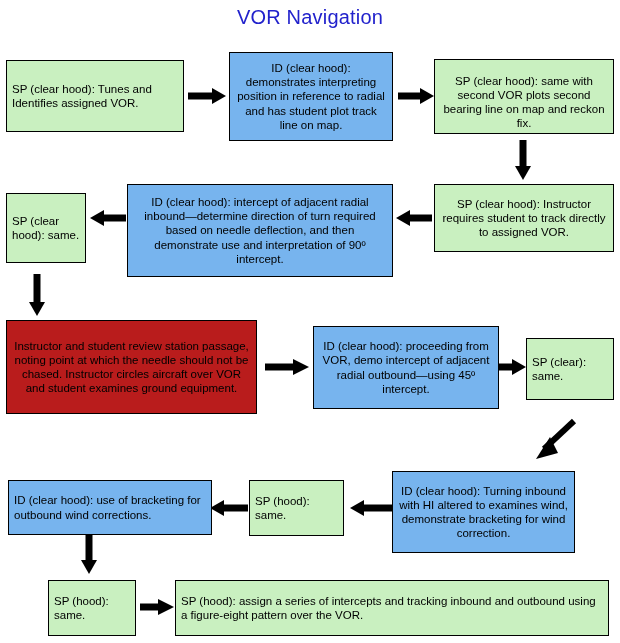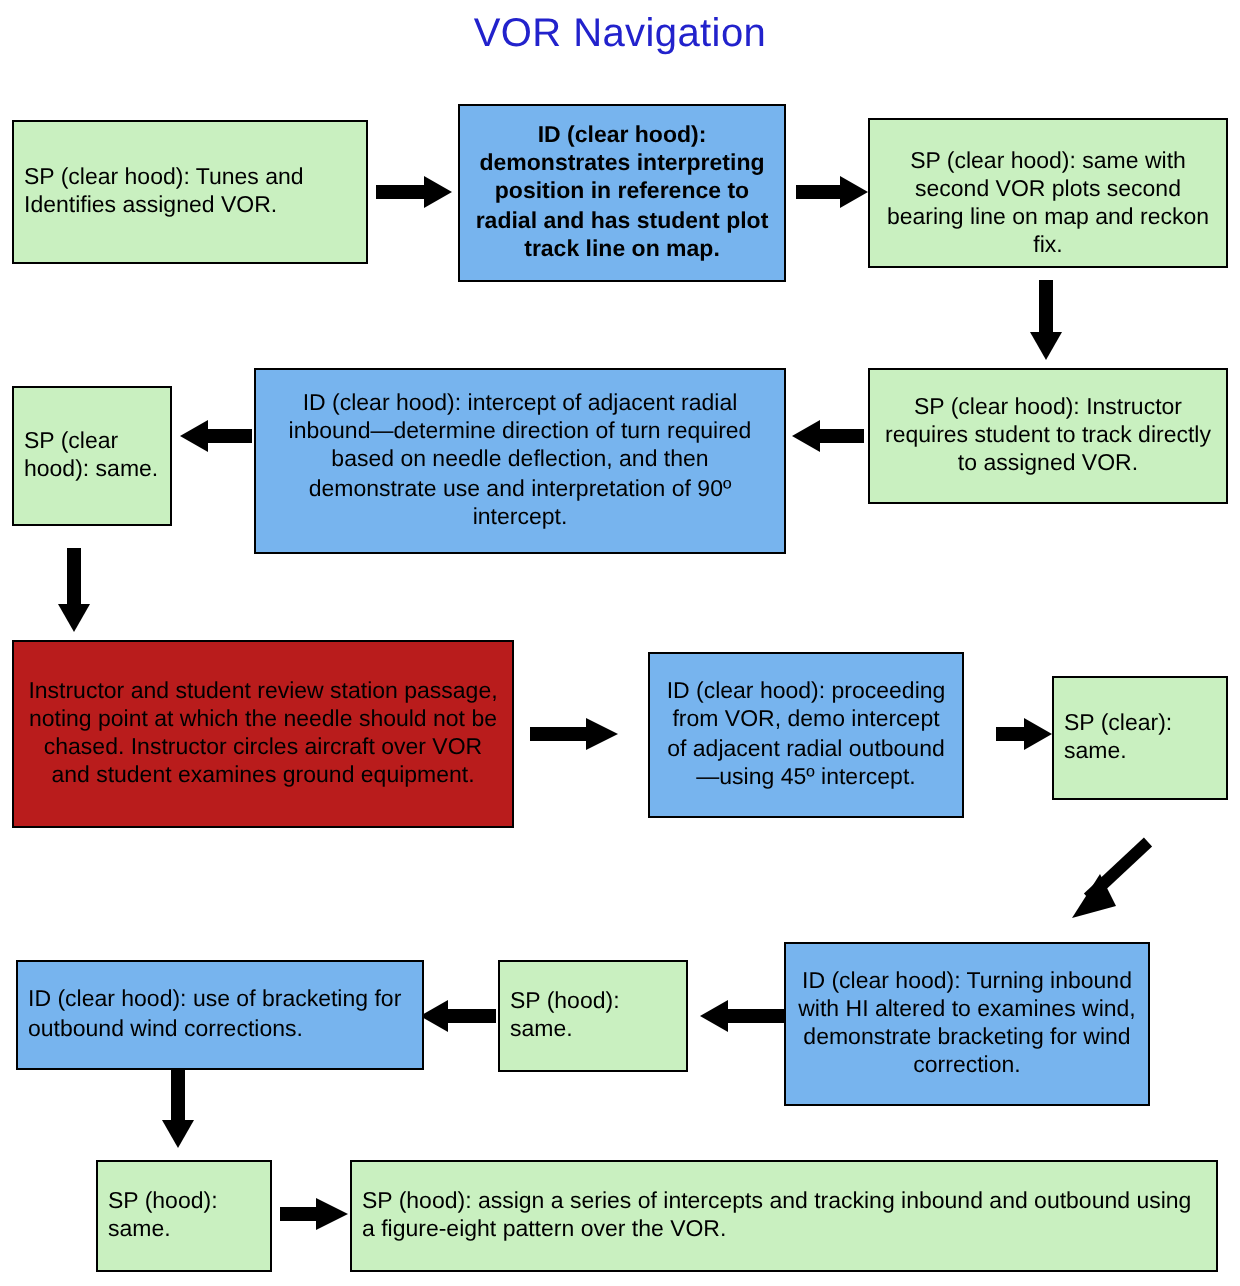--- a/index.html
+++ b/index.html
@@ -65,21 +65,21 @@
     <span>SP (clear hood): Tunes and Identifies assigned VOR.</span>
   </div>
 
   <div class="arrow" style="left:186px; top:86px;">
     <svg width="42" height="20" viewBox="0 0 42 20" aria-hidden="true">
       <path d="M2 10 L28 10 L28 10" stroke="#000" stroke-width="7" fill="none"></path>
       <path d="M26 2 L40 10 L26 18 Z" fill="#000"></path>
     </svg>
   </div>
 
-  <div class="node blue" style="left:229px; top:52px; width:164px; height:89px;font-weight:bold;">
+  <div class="node blue" style="left:229px; top:52px; width:164px; height:89px;">
     <span>ID (clear hood): demonstrates interpreting position in reference to radial and has student plot track line on map.</span>
   </div>
 
   <div class="arrow" style="left:396px; top:86px;">
     <svg width="40" height="20" viewBox="0 0 40 20" aria-hidden="true">
       <path d="M2 10 L26 10" stroke="#000" stroke-width="7" fill="none"></path>
       <path d="M24 2 L38 10 L24 18 Z" fill="#000"></path>
     </svg>
   </div>
 
@@ -131,21 +131,21 @@
     <span>Instructor and student review station passage, noting point at which the needle should not be chased.  Instructor circles aircraft over VOR and student examines ground equipment.</span>
   </div>
 
   <div class="arrow" style="left:263px; top:357px;">
     <svg width="48" height="20" viewBox="0 0 48 20" aria-hidden="true">
       <path d="M2 10 L32 10" stroke="#000" stroke-width="7" fill="none"></path>
       <path d="M30 2 L46 10 L30 18 Z" fill="#000"></path>
     </svg>
   </div>
 
-  <div class="node blue" style="left:313px; top:326px; width:158px; height:83px;margin-left:11px;">
+  <div class="node blue" style="left:313px; top:326px; width:186px; height:83px;">
     <span>ID (clear hood): proceeding from VOR, demo intercept of adjacent radial outbound—using 45º intercept.</span>
   </div>
 
   <div class="arrow" style="left:496px; top:357px;">
     <svg width="32" height="20" viewBox="0 0 32 20" aria-hidden="true">
       <path d="M2 10 L18 10" stroke="#000" stroke-width="7" fill="none"></path>
       <path d="M16 2 L30 10 L16 18 Z" fill="#000"></path>
     </svg>
   </div>
 

